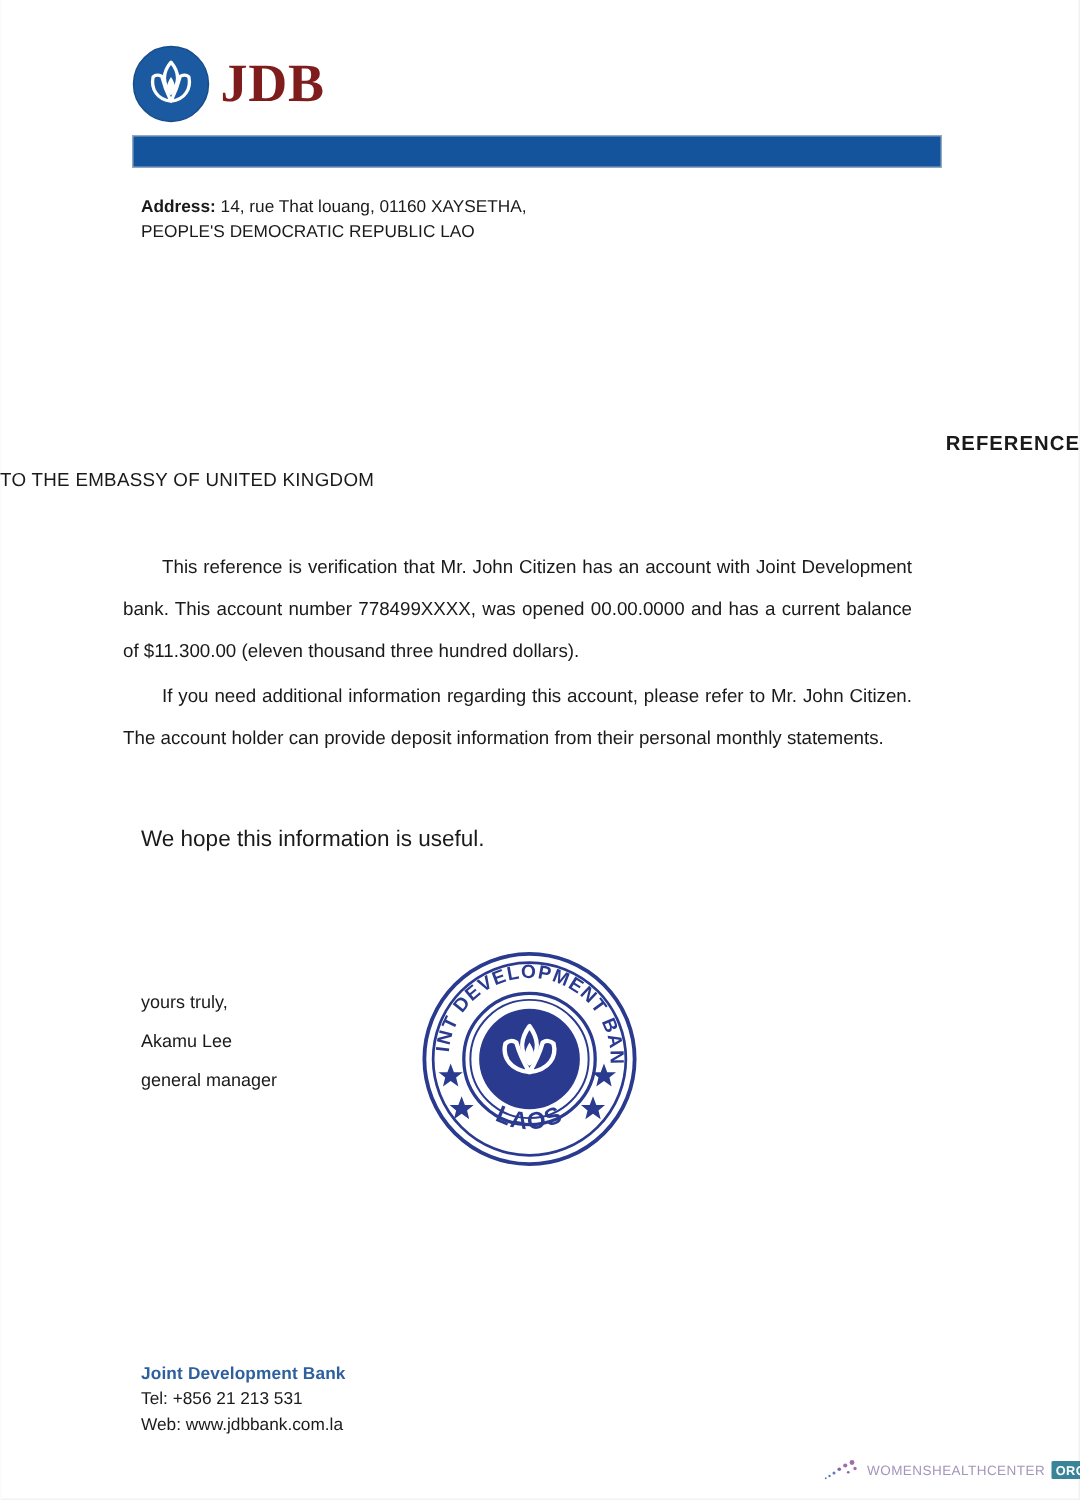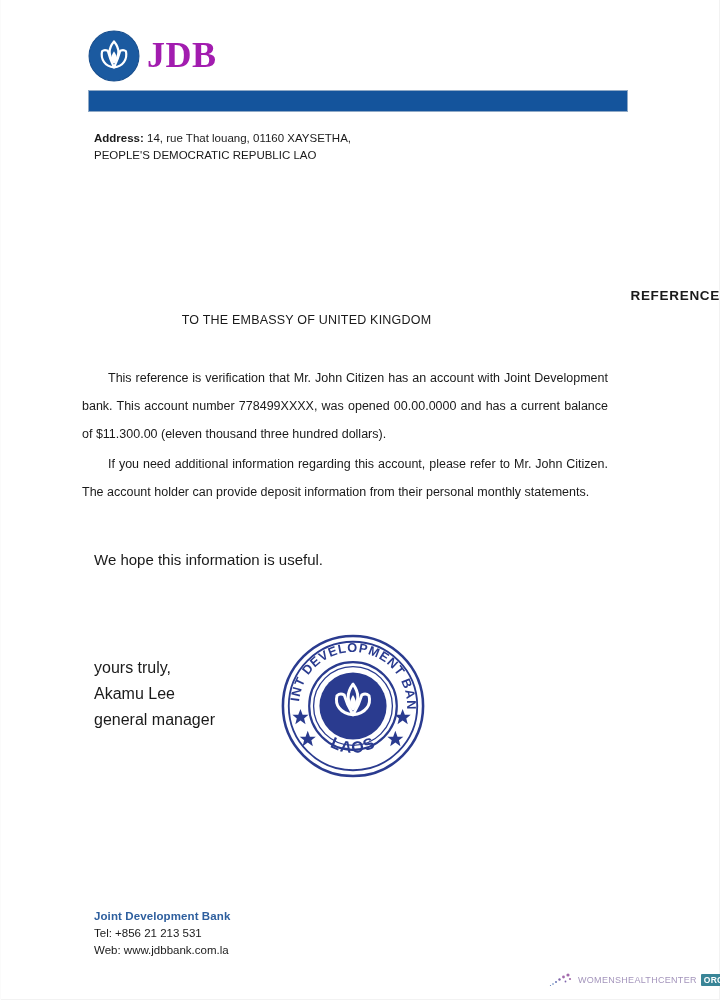--- a/index.html
+++ b/index.html
@@ -45,21 +45,21 @@
   .logo-mark {
     width: 52px;
     height: 52px;
     flex: none;
   }
   .logo-word {
     font-family: "Liberation Serif", serif;
     font-size: 36px;
     font-weight: bold;
     letter-spacing: 0.5px;
-    color: #a21caf;
+    color: #7f1d1d;
     line-height: 1;
     padding-bottom: 3px;
   }
 
   .header-bar {
     position: absolute;
     left: 88px;
     top: 90px;
     width: 540px;
     height: 22px;
@@ -90,21 +90,21 @@
     font-size: 13.5px;
     font-weight: bold;
     letter-spacing: 0.7px;
     font-family: "Liberation Sans", sans-serif;
   }
   .doc-subtitle {
     position: absolute;
     left: 0;
     top: 313px;
     width: 613px;
-    text-align: center;
+    text-align: left;
     font-size: 12.5px;
     letter-spacing: 0.2px;
   }
 
   
   .body-block {
     position: absolute;
     left: 82px;
     top: 364px;
     width: 526px;
@@ -125,21 +125,21 @@
     font-size: 15px;
     line-height: 20px;
     text-indent: 0;
   }
 
   
   .signature {
     position: absolute;
     left: 94px;
     top: 655px;
-    font-size: 16px;
+    font-size: 12px;
     line-height: 26px;
   }
 
   
   .stamp {
     position: absolute;
     left: 280px;
     top: 633px;
     width: 146px;
     height: 146px;

